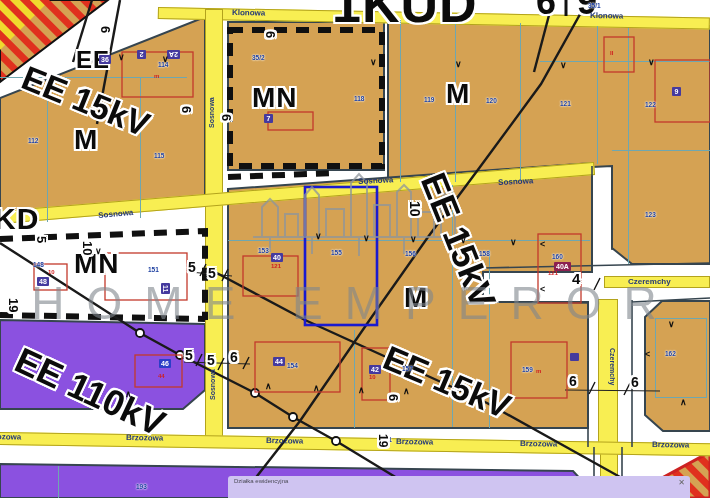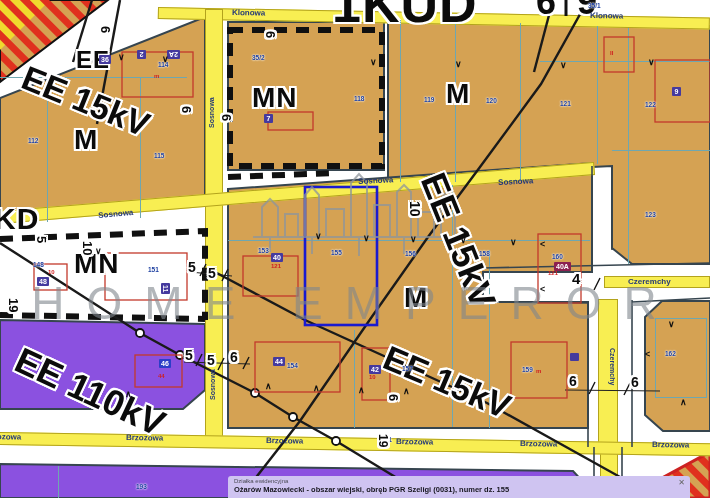--- a/index.html
+++ b/index.html
@@ -288,16 +288,15 @@
       <span class="tk" style="left: 680px; top: 398px; font-size: 9px;">∧</span>
       <span class="tk" style="left: 645px; top: 350px; font-size: 9px;">&lt;</span>
       <span class="tk" style="left: 95px; top: 247px; font-size: 9px;">∨</span>
     </div>
 
   <div id="watermark">HOME EMPEROR</div>
 
   <div id="panel">
     <div class="t1">Działka ewidencyjna</div>
     <div class="x">✕</div>
-    <div class="t2">Ożarów Mazowiecki - obszar wiejski, obręb PGR Szeligi (0031), numer dz. 155</div>
   </div>
 
 </div>
 
 </body></html>

